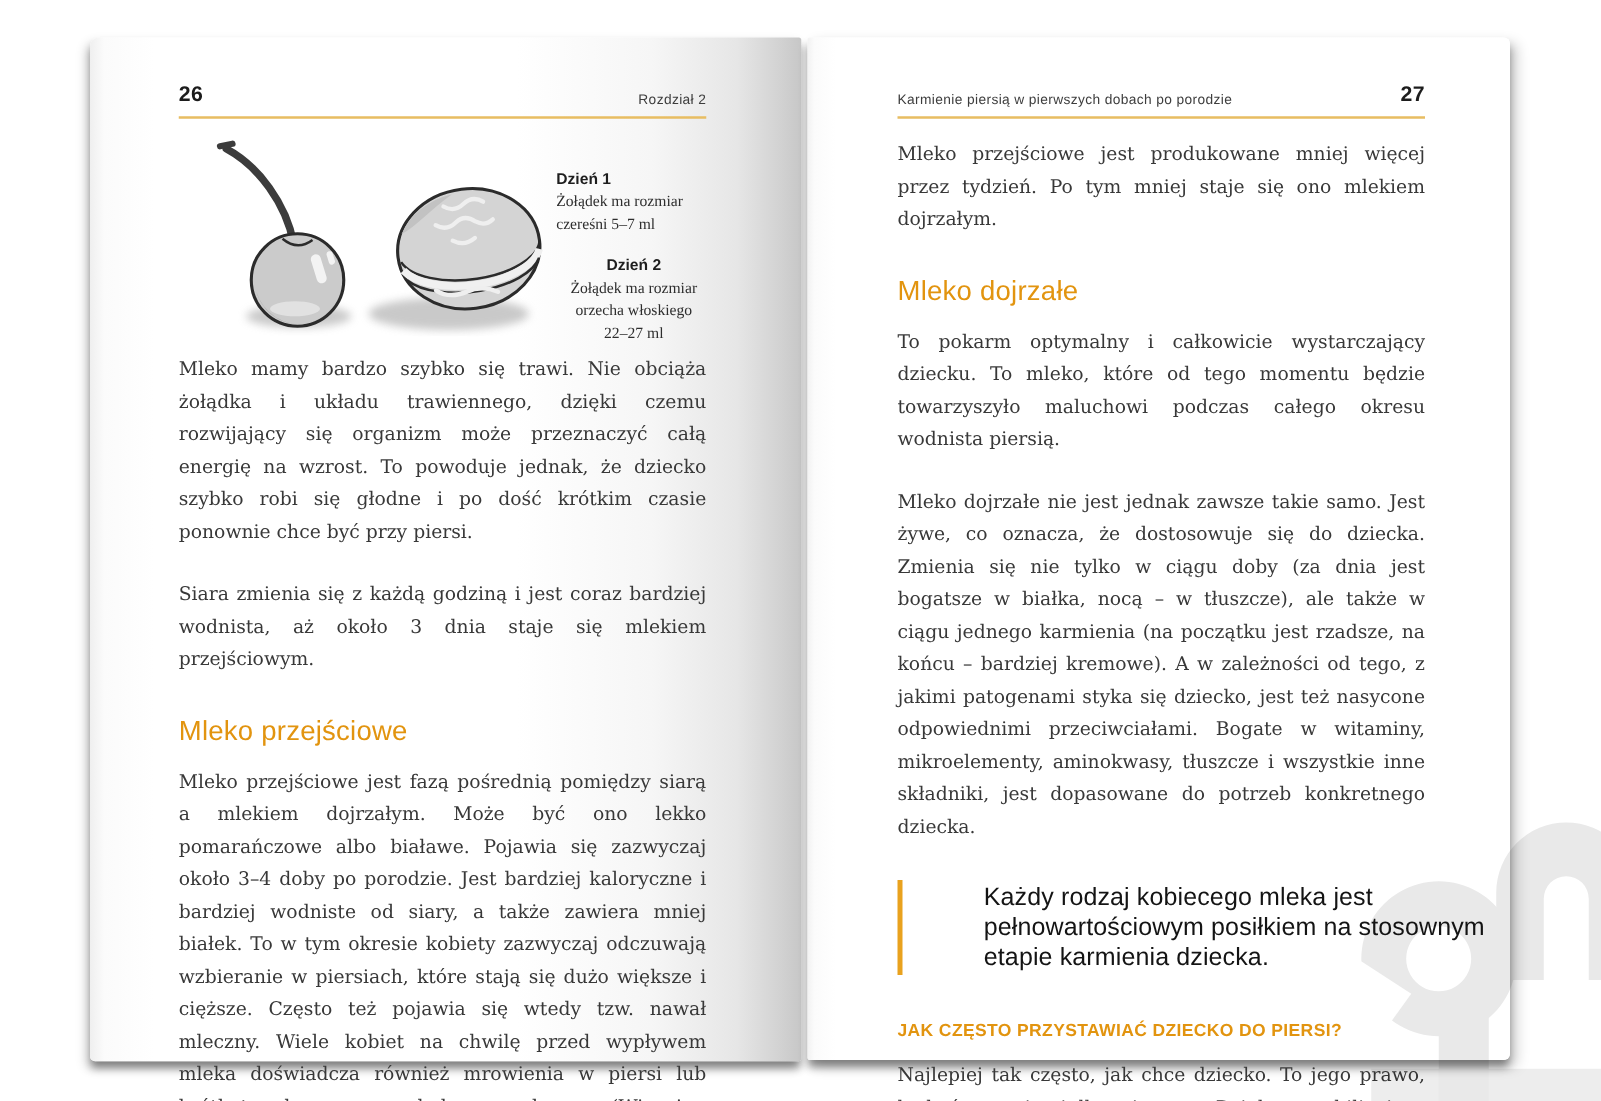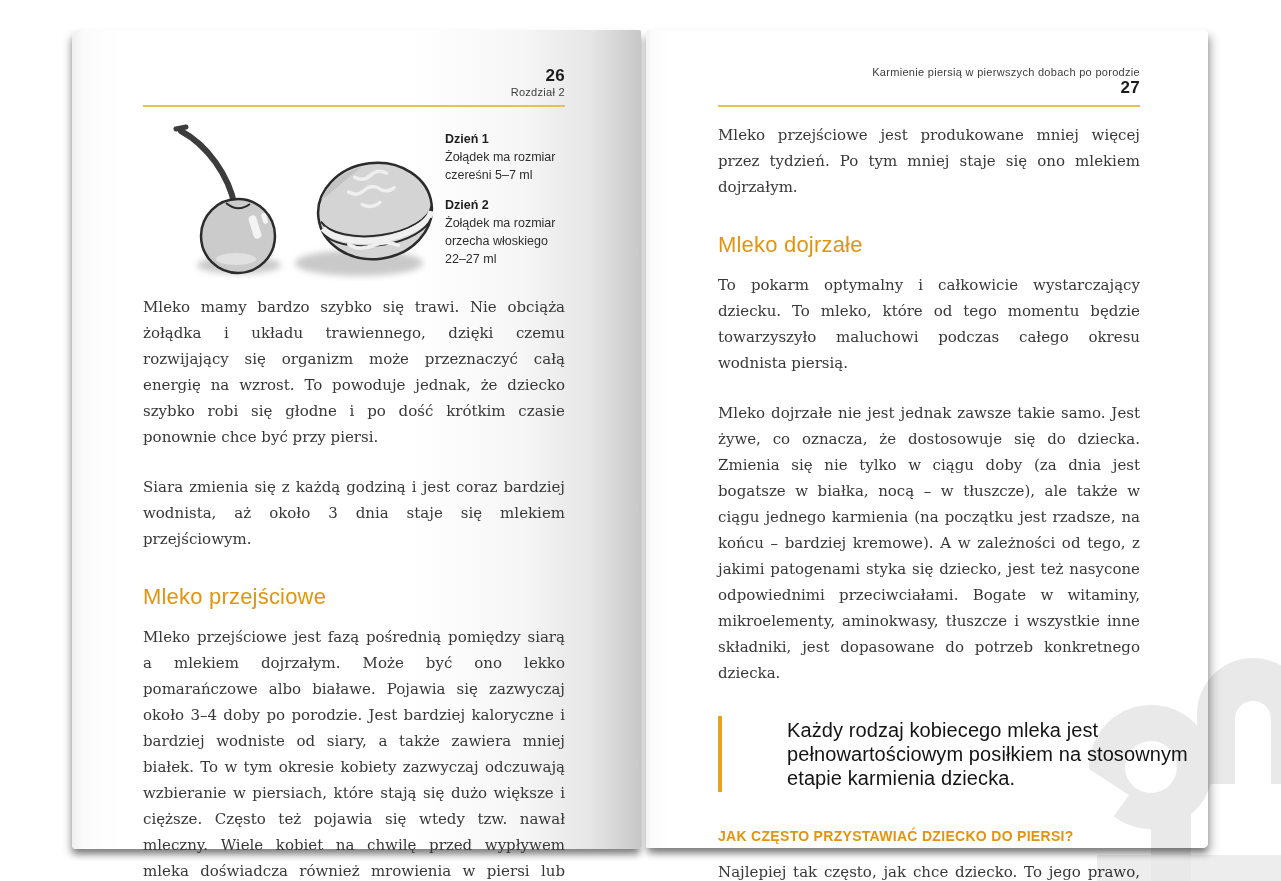--- a/index.html
+++ b/index.html
@@ -21,32 +21,32 @@
     border-radius:2px 5px 5px 2px;
     background:linear-gradient(to right,#f2f2f2 0%,#fbfbfb 1%,#ffffff 4%,#ffffff 100%);
     box-shadow:0 6px 7px -1px rgba(0,0,0,.42), 5px 5px 10px rgba(0,0,0,.18);
   }
   .content { position:relative; z-index:2; }
   .page-left  .content { margin:36px 76px 0 71px; }   
   .page-right .content { margin:36px 68px 0 72px; }   
 
   
   .runhead { display:flex; justify-content:space-between; align-items:flex-end;
-             border-bottom:2px solid #e8bd62; padding-bottom:7px;flex-direction:column; }
+             border-bottom:2px solid #e8bd62; padding-bottom:7px; }
   .pagenum  { font-size:17px; font-weight:bold; color:#1c1c1c; letter-spacing:.3px; }
   .runtitle { font-size:11px; color:#3d3d3d; letter-spacing:.3px; }
 
   
   .figure { position:relative; height:162px; margin-top:10px; }
   .figure svg { position:absolute; left:20px; top:6px; }
   .captions { position:absolute; left:302px; top:14px; width:124px;
               font-size:12.5px; color:#2e2e2e; line-height:1.42; }
-  .cap + .cap { margin-top:13px; }
-  .cap-title { font-weight:bold; color:#1e1e1e; }
-  .cap-body  { white-space:pre-line; }
+  .cap + .cap { margin-top:13px;text-align:center; }
+  .cap-title { font-weight:bold; color:#1e1e1e;margin-top:16px; }
+  .cap-body  { white-space:pre-line;font-family:Liberation Serif, serif; }
 
   
   .para { font-family:"DejaVu Serif", serif; font-size:15px; line-height:26px;
           color:#383838; text-align:justify; margin-top:24px; }
   .subhead { font-size:22px; font-weight:normal; color:#e2940f;
              letter-spacing:.2px; margin-top:32px; }
   .subhead + .para { margin-top:14px; }
   .sechead { font-size:14px; font-weight:bold; color:#e2940f;
              letter-spacing:.3px; margin-top:36px; }
   .sechead + .para { margin-top:15px; }

